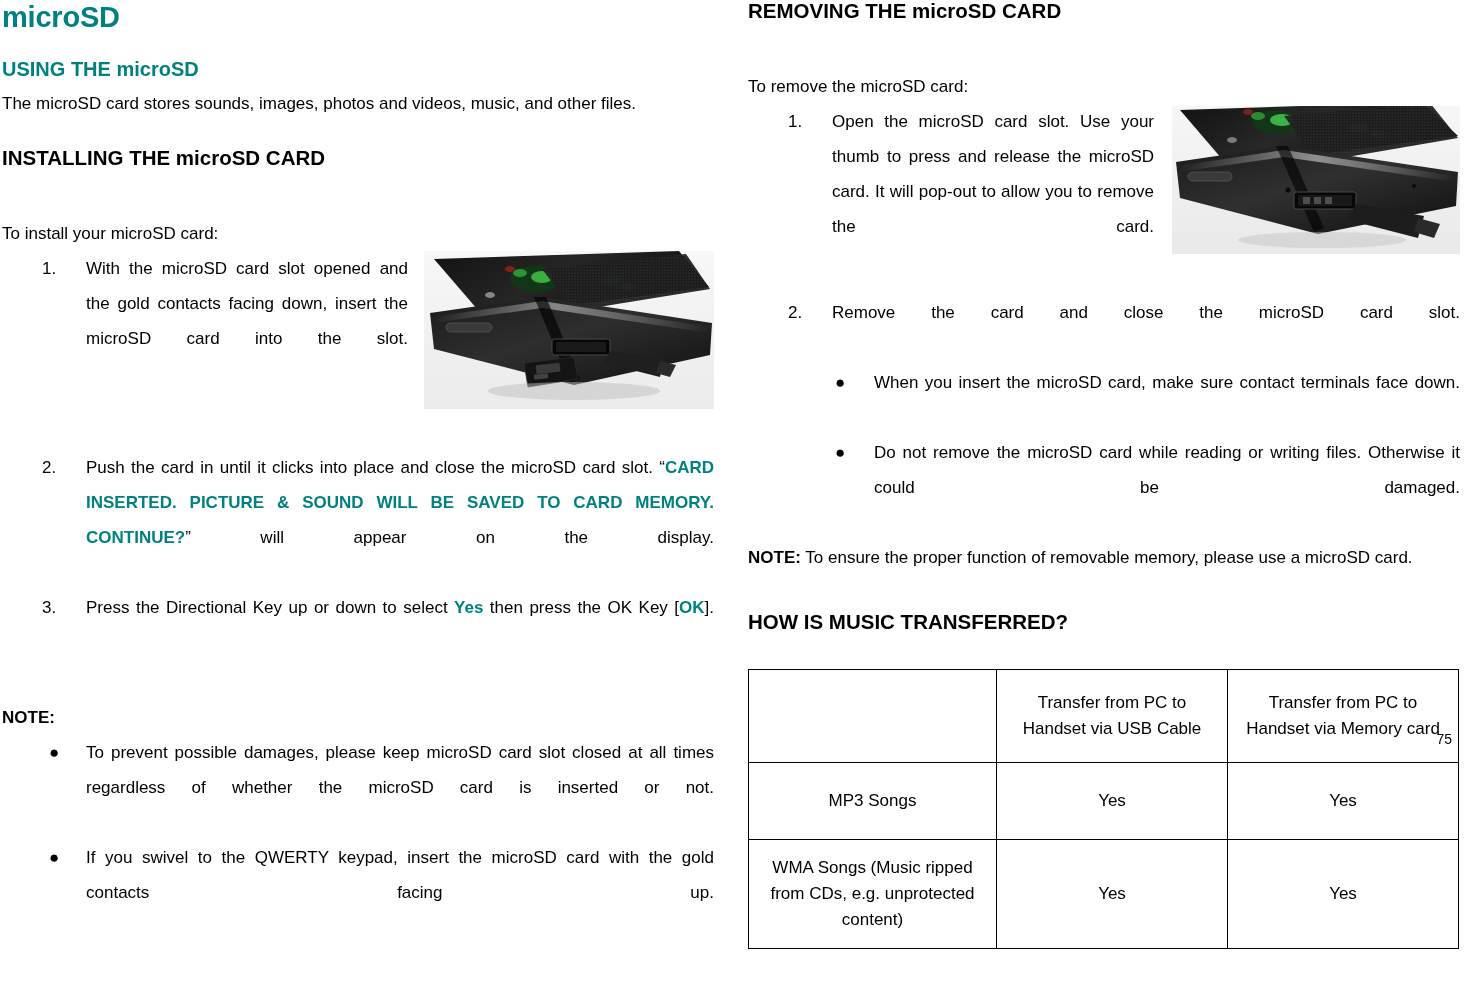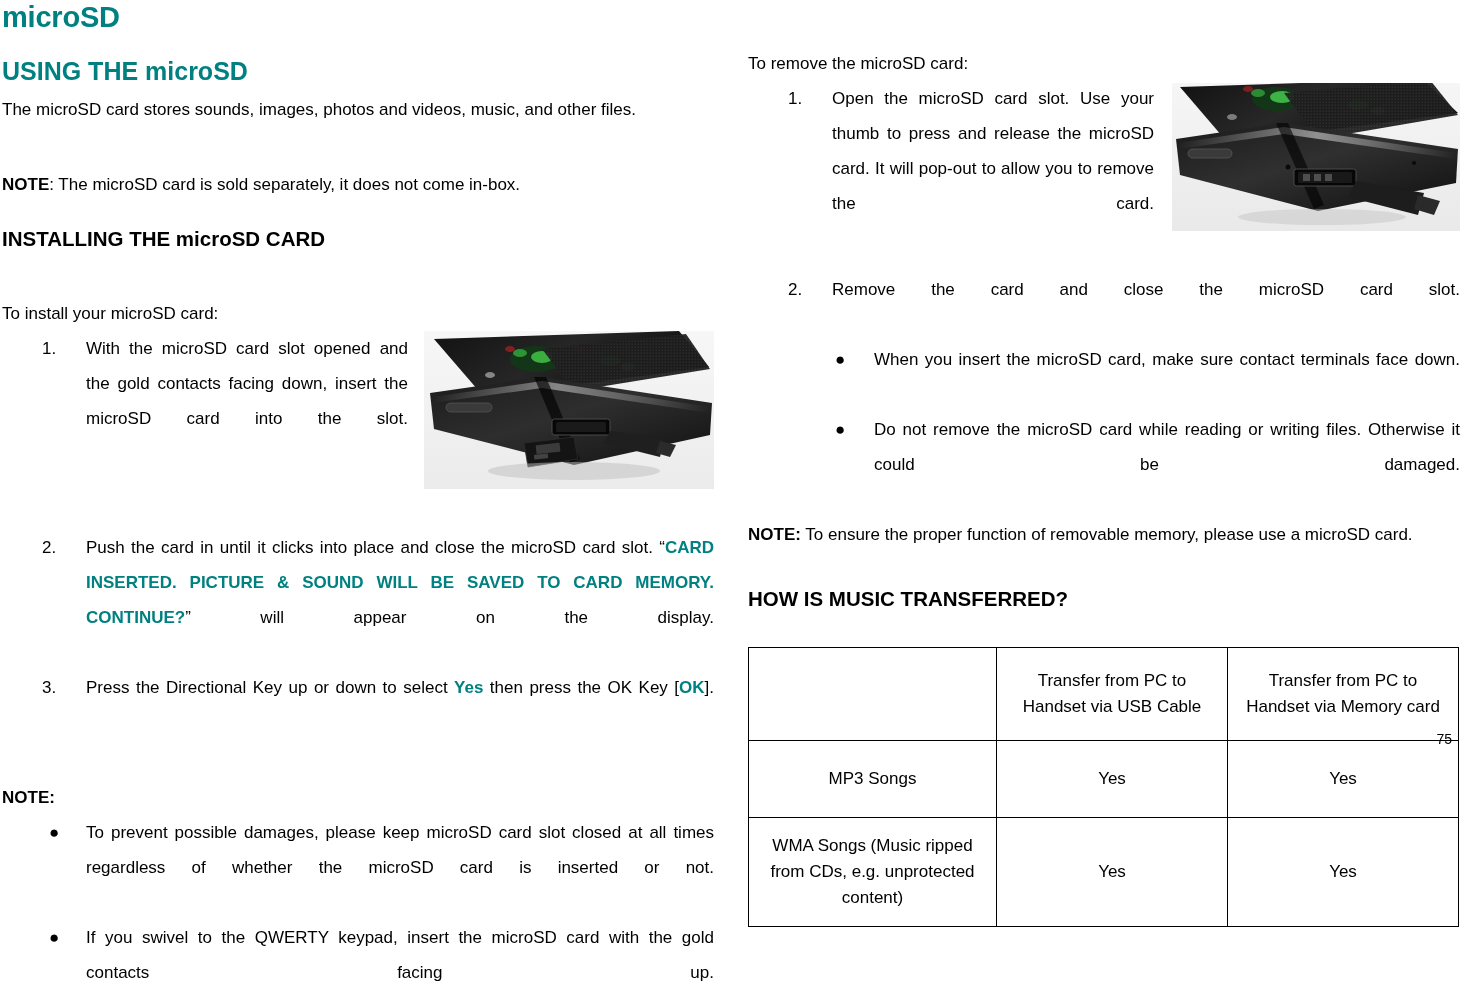--- a/index.html
+++ b/index.html
@@ -32,21 +32,21 @@
   h1.doc-title {
     font-size: 29px;
     font-weight: bold;
     color: #008080;
     margin: 0;
     line-height: 1.05;
     letter-spacing: -0.2px;
     padding-top: 2px;
   }
   h2.teal-head {
-    font-size: 25px;
+    font-size: 20px;
     font-weight: bold;
     color: #008080;
     margin: 0;
     line-height: 1.1;
   }
   h2.black-head {
     font-size: 20.5px;
     font-weight: bold;
     color: #000000;
     margin: 0;
@@ -185,21 +185,20 @@
     <h1 class="doc-title">microSD</h1>
 
     <div class="spacer-m"></div>
 
     <h2 class="teal-head">USING THE microSD</h2>
 
     <div class="spacer-xs"></div>
 
     <p class="body-text">The microSD card stores sounds, images, photos and videos, music, and other files.</p>
 
-    <p class="body-text nojust"><span class="bold">NOTE</span><span>: The microSD card is sold separately, it does not come in-box.</span></p>
 
     <div class="spacer-m"></div>
 
     <h2 class="black-head">INSTALLING THE microSD CARD</h2>
 
     <div class="spacer-xs"></div>
 
     <p class="body-text nojust">To install your microSD card:</p>
 
     <div class="photo photo-left-fig">
@@ -290,20 +289,21 @@
       <li>
         <span class="bullet">●</span>
         <span class="itext">If you swivel to the QWERTY keypad, insert the microSD card with the gold contacts facing up.</span>
       </li>
     </ul>
 
   </div>
 
   <div class="col col-right">
 
+    <h2 class="black-head">REMOVING THE microSD CARD</h2>
 
     <div class="spacer-xs"></div>
 
     <p class="body-text nojust">To remove the microSD card:</p>
 
     <div class="photo photo-right-fig">
       <svg class="phone-svg" viewBox="0 0 288 148" preserveAspectRatio="none">
         <defs>
           <linearGradient id="bgR" x1="0" y1="0" x2="0" y2="1">
             <stop offset="0%" stop-color="#f6f6f6"></stop>

